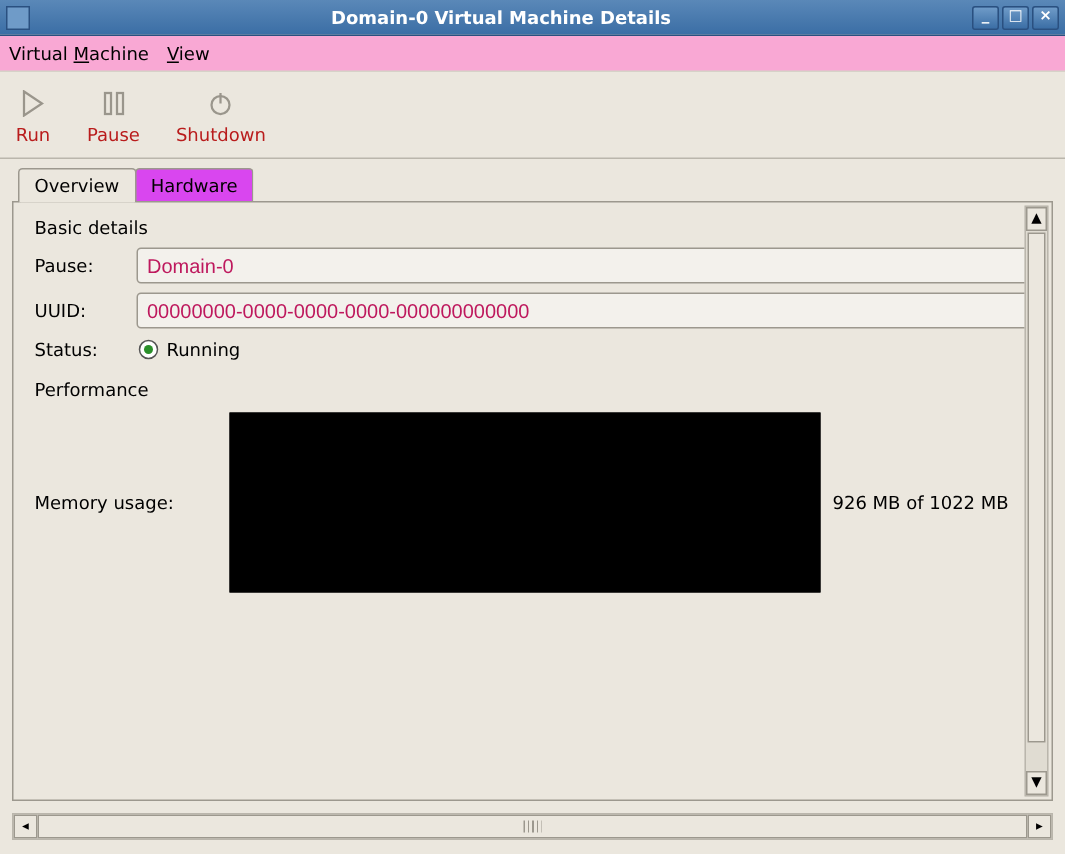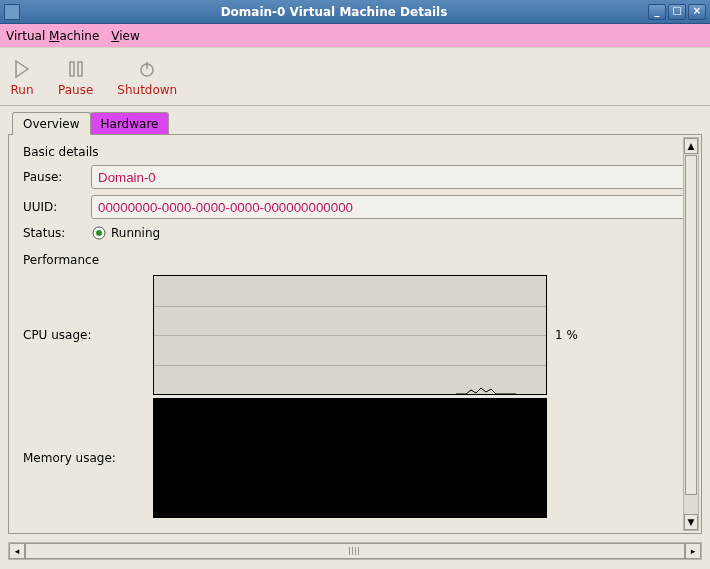--- a/index.html
+++ b/index.html
@@ -315,36 +315,25 @@
             <circle cx="8" cy="8" r="3" fill="#2a8f2a"></circle>
           </svg>
       </span>
       <span>Running</span>
     </div>
 
     <div class="section-title">Performance</div>
 
     <div class="perf-section">
 
-      <div class="perf-row">
-        <div class="perf-label">CPU usage:</div>
-        <div class="chart">
-          <div class="gridline" style="top:25%"></div>
-          <div class="gridline" style="top:50%"></div>
-          <div class="gridline" style="top:75%"></div>
-          <svg class="spike" style="right:30px" width="60" height="10">
-            <polyline points="0,10 10,10 15,6 20,9 25,4 30,8 35,5 40,10 60,10" fill="none" stroke="#000" stroke-width="1"></polyline>
-          </svg>
-        </div>
-        <div class="perf-value">1 %</div>
-      </div>
 
       <div class="perf-row">
         <div class="perf-label">Memory usage:</div>
         <div class="chart mem"></div>
+        <div class="perf-value">926 MB of 1022 MB</div>
       </div>
 
     </div>
 
     <div class="vscrollbar">
       <div class="arrow">▲</div>
       <div class="thumb"></div>
       <div class="arrow" style="position:absolute;bottom:0;left:0;right:0">▼</div>
     </div>
 

